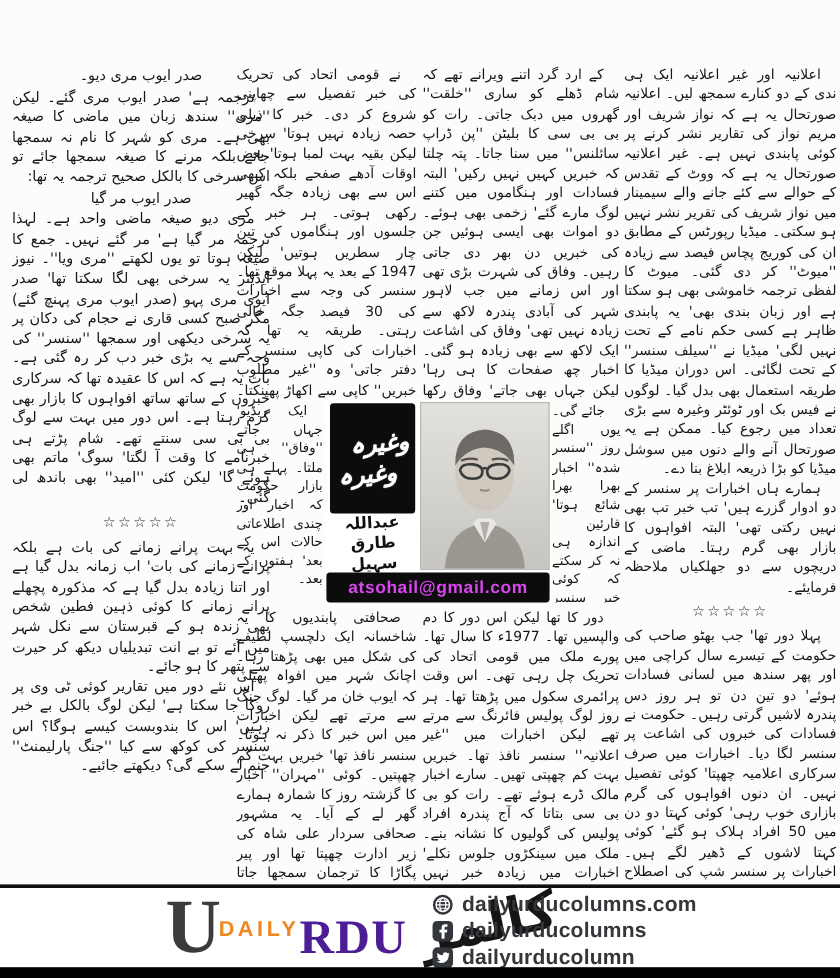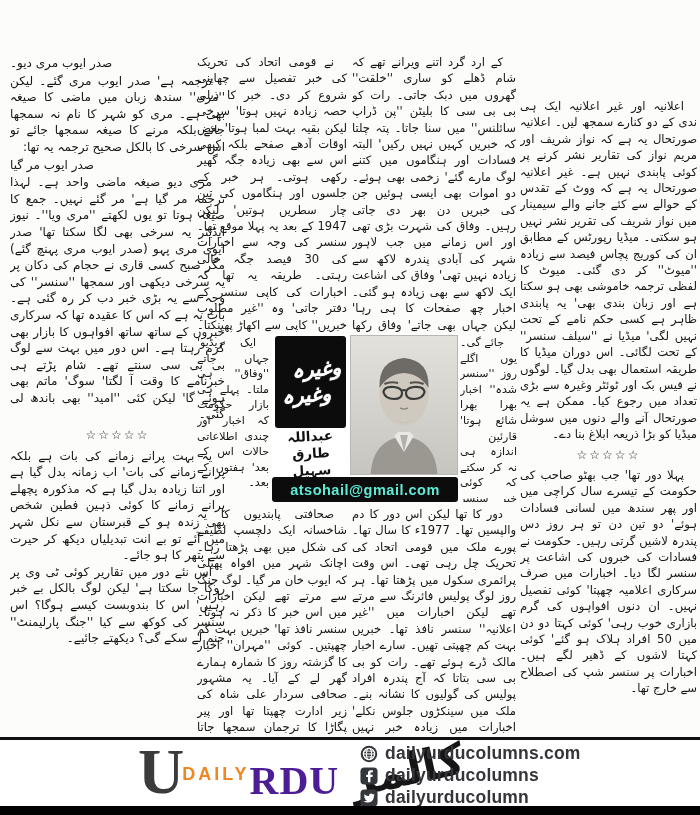--- a/index.html
+++ b/index.html
@@ -9,24 +9,24 @@
   .banner{position:absolute;left:148px;top:3px;width:549px;height:42px;background:#0d0d0d;
           border-radius:1px;}
   .banner .inner-line{position:absolute;top:4px;left:5px;right:5px;height:2px;background:#8a8a8a;opacity:.8;}
   .banner .title{position:absolute;top:8px;left:0;right:0;text-align:center;color:#ffffff;
                  font-size:24px;font-weight:bold;direction:rtl;
                  text-shadow:0 0 1px #fff, 1px 1px 0 #000;letter-spacing:1px;}
   
   .col{position:absolute;direction:rtl;text-align:justify;overflow:hidden;
        font-size:11.6px;line-height:16.4px;color:#161616;}
   .col p{margin:0;text-indent:13px;}
-  .col p.quote{text-indent:0;text-align:left;margin:1px 0;}
+  .col p.quote{text-indent:0;text-align:center;margin:1px 0;}
   .stars{direction:ltr;text-align:center;font-size:12px;letter-spacing:2px;color:#2e2e2e;
          margin:4px 0;text-indent:0;}
-  #col1{left:520px;top:54px;width:177px;height:684px;margin-top:44px;}
+  #col1{left:520px;top:54px;width:177px;height:684px;}
   #col2a{left:352px;top:54px;width:164px;height:279px;}
   #col2b{left:460px;top:335px;width:57px;height:167px;font-size:11px;line-height:15.6px;}
   #col2c{left:352px;top:506px;width:164px;height:232px;}
   #col3a{left:197px;top:54px;width:150px;height:279px;}
   #col3b{left:197px;top:335px;width:72px;height:167px;font-size:11px;line-height:15.6px;}
   #col3c{left:197px;top:506px;width:150px;height:232px;}
   #col4{left:10px;top:54px;width:215px;height:652px;font-size:12px;line-height:16.6px;}
   
   .author-box{position:absolute;left:272px;top:333px;width:186px;height:169px;background:#fff;}
   .name-panel{position:absolute;left:3px;top:3px;width:71px;height:92px;background:#0c0c0c;
@@ -37,21 +37,21 @@
   .name-panel span:first-child{transform:translateX(6px) rotate(-4deg);}
   .name-panel span:last-child{transform:translateX(-4px) rotate(-4deg);}
   .author-name{position:absolute;left:0;top:98px;width:78px;height:44px;direction:rtl;
                display:flex;align-items:center;justify-content:center;
                font-size:13.5px;font-weight:bold;color:#111;transform:rotate(-3deg);
                text-align:center;line-height:17px;}
   .photo{position:absolute;left:78px;top:2px;width:108px;height:140px;background:#d8d6d1;
          border:1px solid #b9b7b2;box-sizing:border-box;}
   .photo svg{display:block;width:100%;height:100%;}
   .email-bar{position:absolute;left:0;bottom:0;width:186px;height:25px;background:#0c0c0c;
-             border-radius:3px;color:#5eead4;display:flex;align-items:center;justify-content:center;
+             border-radius:3px;color:#d946ef;display:flex;align-items:center;justify-content:center;
              font-family:"Liberation Sans",sans-serif;font-size:14.5px;font-weight:bold;letter-spacing:.5px;}
   
   .divider{position:absolute;left:0;top:737px;width:700px;height:3px;background:#101010;}
   .footer{position:absolute;left:0;top:740px;width:700px;height:66px;background:#ffffff;}
   .logo{position:absolute;left:138px;top:4px;display:flex;align-items:flex-start;}
   .logo .u{font-family:"Liberation Serif",serif;font-weight:bold;font-size:64px;line-height:56px;
            color:#3b3b3b;}
   .logo .stack{display:flex;flex-direction:row;margin-left:-2px;margin-top:21px;}
   .logo .daily{font-family:"Liberation Sans",sans-serif;font-weight:bold;font-size:18px;
                letter-spacing:3px;color:#ee8722;line-height:18px;}
@@ -68,20 +68,21 @@
   .bottom-bar{position:absolute;left:0;top:806px;width:700px;height:9px;background:#000;}
 </style>
 </head>
 <body>
 
 <div class="page">
 
 
   <div class="col" id="col1">
     <p>اعلانیہ اور غیر اعلانیہ ایک ہی ندی کے دو کنارے سمجھ لیں۔ اعلانیہ صورتحال یہ ہے کہ نواز شریف اور مریم نواز کی تقاریر نشر کرنے پر کوئی پابندی نہیں ہے۔ غیر اعلانیہ صورتحال یہ ہے کہ ووٹ کے تقدس کے حوالے سے کئے جانے والے سیمینار میں نواز شریف کی تقریر نشر نہیں ہو سکتی۔ میڈیا رپورٹس کے مطابق ان کی کوریج پچاس فیصد سے زیادہ ''میوٹ'' کر دی گئی۔ میوٹ کا لفظی ترجمہ خاموشی بھی ہو سکتا ہے اور زبان بندی بھی' یہ پابندی ظاہر ہے کسی حکم نامے کے تحت نہیں لگی' میڈیا نے ''سیلف سنسر'' کے تحت لگائی۔ اس دوران میڈیا کا طریقہ استعمال بھی بدل گیا۔ لوگوں نے فیس بک اور ٹوئٹر وغیرہ سے بڑی تعداد میں رجوع کیا۔ ممکن ہے یہ صورتحال آنے والے دنوں میں سوشل میڈیا کو بڑا ذریعہ ابلاغ بنا دے۔</p>
+    <p>ہمارے ہاں اخبارات پر سنسر کے دو ادوار گزرے ہیں' تب خبر تب بھی نہیں رکتی تھی' البتہ افواہوں کا بازار بھی گرم رہتا۔ ماضی کے دریچوں سے دو جھلکیاں ملاحظہ فرمایئے۔</p>
     <div class="stars">☆☆☆☆☆</div>
     <p>پہلا دور تھا' جب بھٹو صاحب کی حکومت کے تیسرے سال کراچی میں اور پھر سندھ میں لسانی فسادات ہوئے' دو تین دن تو ہر روز دس پندرہ لاشیں گرتی رہیں۔ حکومت نے فسادات کی خبروں کی اشاعت پر سنسر لگا دیا۔ اخبارات میں صرف سرکاری اعلامیہ چھپتا' کوئی تفصیل نہیں۔ ان دنوں افواہوں کی گرم بازاری خوب رہی' کوئی کہتا دو دن میں 50 افراد ہلاک ہو گئے' کوئی کہتا لاشوں کے ڈھیر لگے ہیں۔ اخبارات پر سنسر شپ کی اصطلاح سے خارج تھا۔</p>
   </div>
 
   <div class="col" id="col2a">
     <p>کے ارد گرد اتنے ویرانے تھے کہ شام ڈھلے کو ساری ''خلقت'' گھروں میں دبک جاتی۔ رات کو بی بی سی کا بلیٹن ''پن ڈراپ سائلنس'' میں سنا جاتا۔ پتہ چلتا کہ خبریں کہیں نہیں رکیں' البتہ فسادات اور ہنگاموں میں کتنے لوگ مارے گئے' زخمی بھی ہوئے۔ دو اموات بھی ایسی ہوئیں جن کی خبریں دن بھر دی جاتی رہیں۔ وفاق کی شہرت بڑی تھی اور اس زمانے میں جب لاہور شہر کی آبادی پندرہ لاکھ سے زیادہ نہیں تھی' وفاق کی اشاعت ایک لاکھ سے بھی زیادہ ہو گئی۔ اخبار چھ صفحات کا ہی رہا' لیکن جہاں بھی جاتے' وفاق رکھا ملتا۔ اس سے اندازہ تھا کہ یہ خبر اگلے روز اسی جگہ چھپ</p>
   </div>
   <div class="col strip" id="col2b">
     <p>جائے گی۔ یوں اگلے روز ''سنسر شدہ'' اخبار بھرا بھرا شائع ہوتا' قارئین اندازہ ہی نہ کر سکتے کہ کوئی خبر سنسر کی نذر ہوئی ہے۔</p>
 

